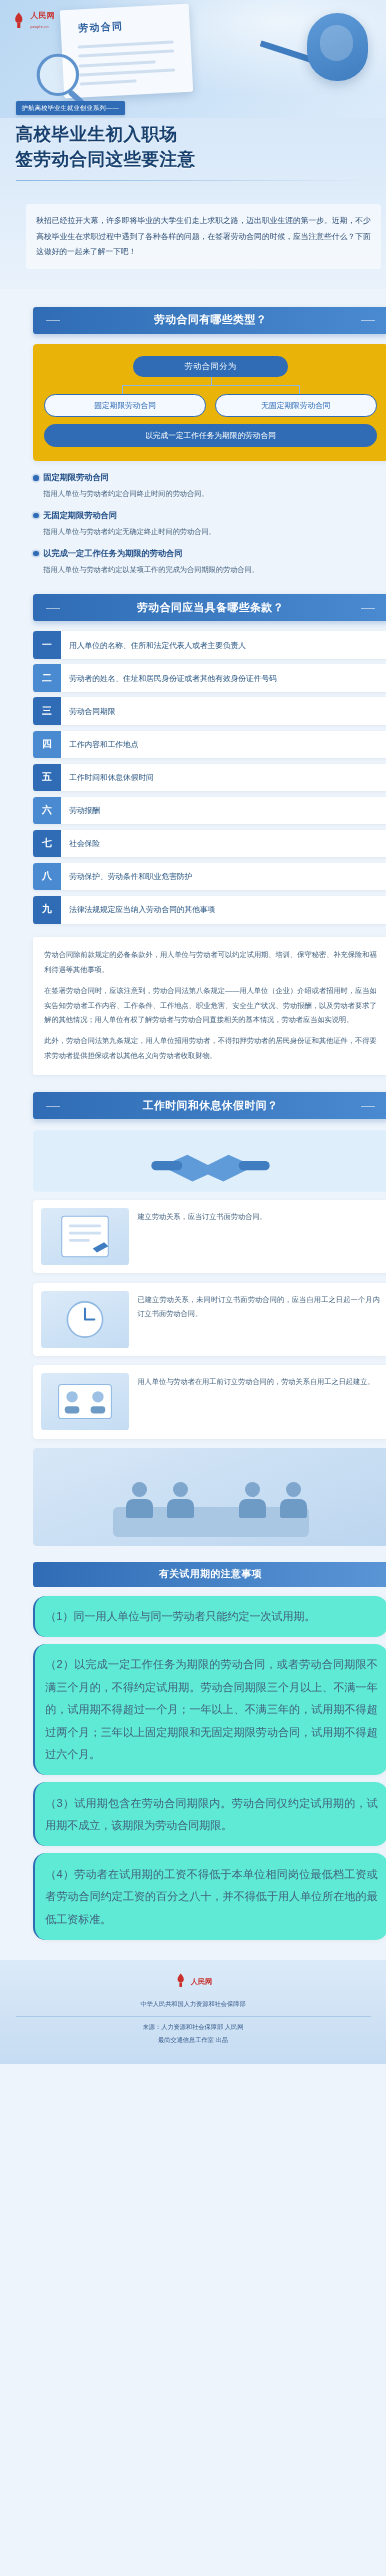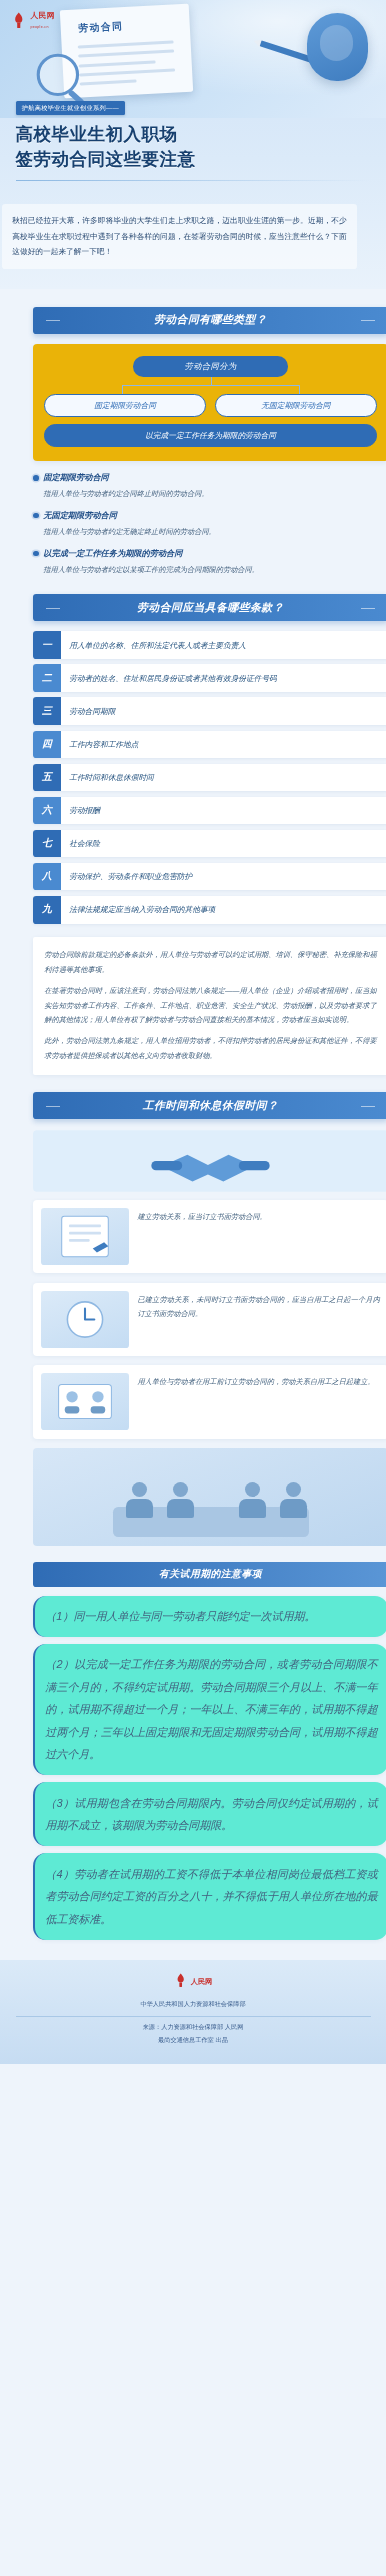--- a/index.html
+++ b/index.html
@@ -88,29 +88,29 @@
     margin-top: 7.2px;
     font-size: 17.5px; line-height: 1.38; font-weight: bold; color: #17406f;
     letter-spacing: 0.5px; text-shadow: 0 0.5px 0 rgba(255,255,255,.7);
   }
   .hero-rule {
     margin-top: 9.3px; width: 355px; height: 1px;
     background: linear-gradient(90deg,#8cb8e2,rgba(140,184,226,0));
   }
 
   .lead {
-    position: absolute; left: 2px; top: 204px; width: 355px;
+    position: absolute; left: 26px; top: 204px; width: 355px;
     background: rgba(255,255,255,.55);
     border-radius: 3.1px;
     padding: 9.3px 10.3px;
     font-size: 7.7px; line-height: 2.0; color: #2a4a72; text-align: justify;
   }
 
   
-  .section { padding: 0 33px; font-style: italic; }
+  .section { padding: 0 33px; }
   .sec-head {
     margin: 17.5px auto 10.3px;
     width: 355px; height: 27px;
     background: linear-gradient(90deg,#2f6cb5 0%, #4a8ad0 100%);
     border-radius: 3.1px;
     display:flex; align-items:center; justify-content:center;
     color:#fff; font-size: 10.8px; font-weight: bold; letter-spacing: 0.5px;
     box-shadow: 0 2.1px 5.2px rgba(47,108,181,.25);
     position: relative;
   }

